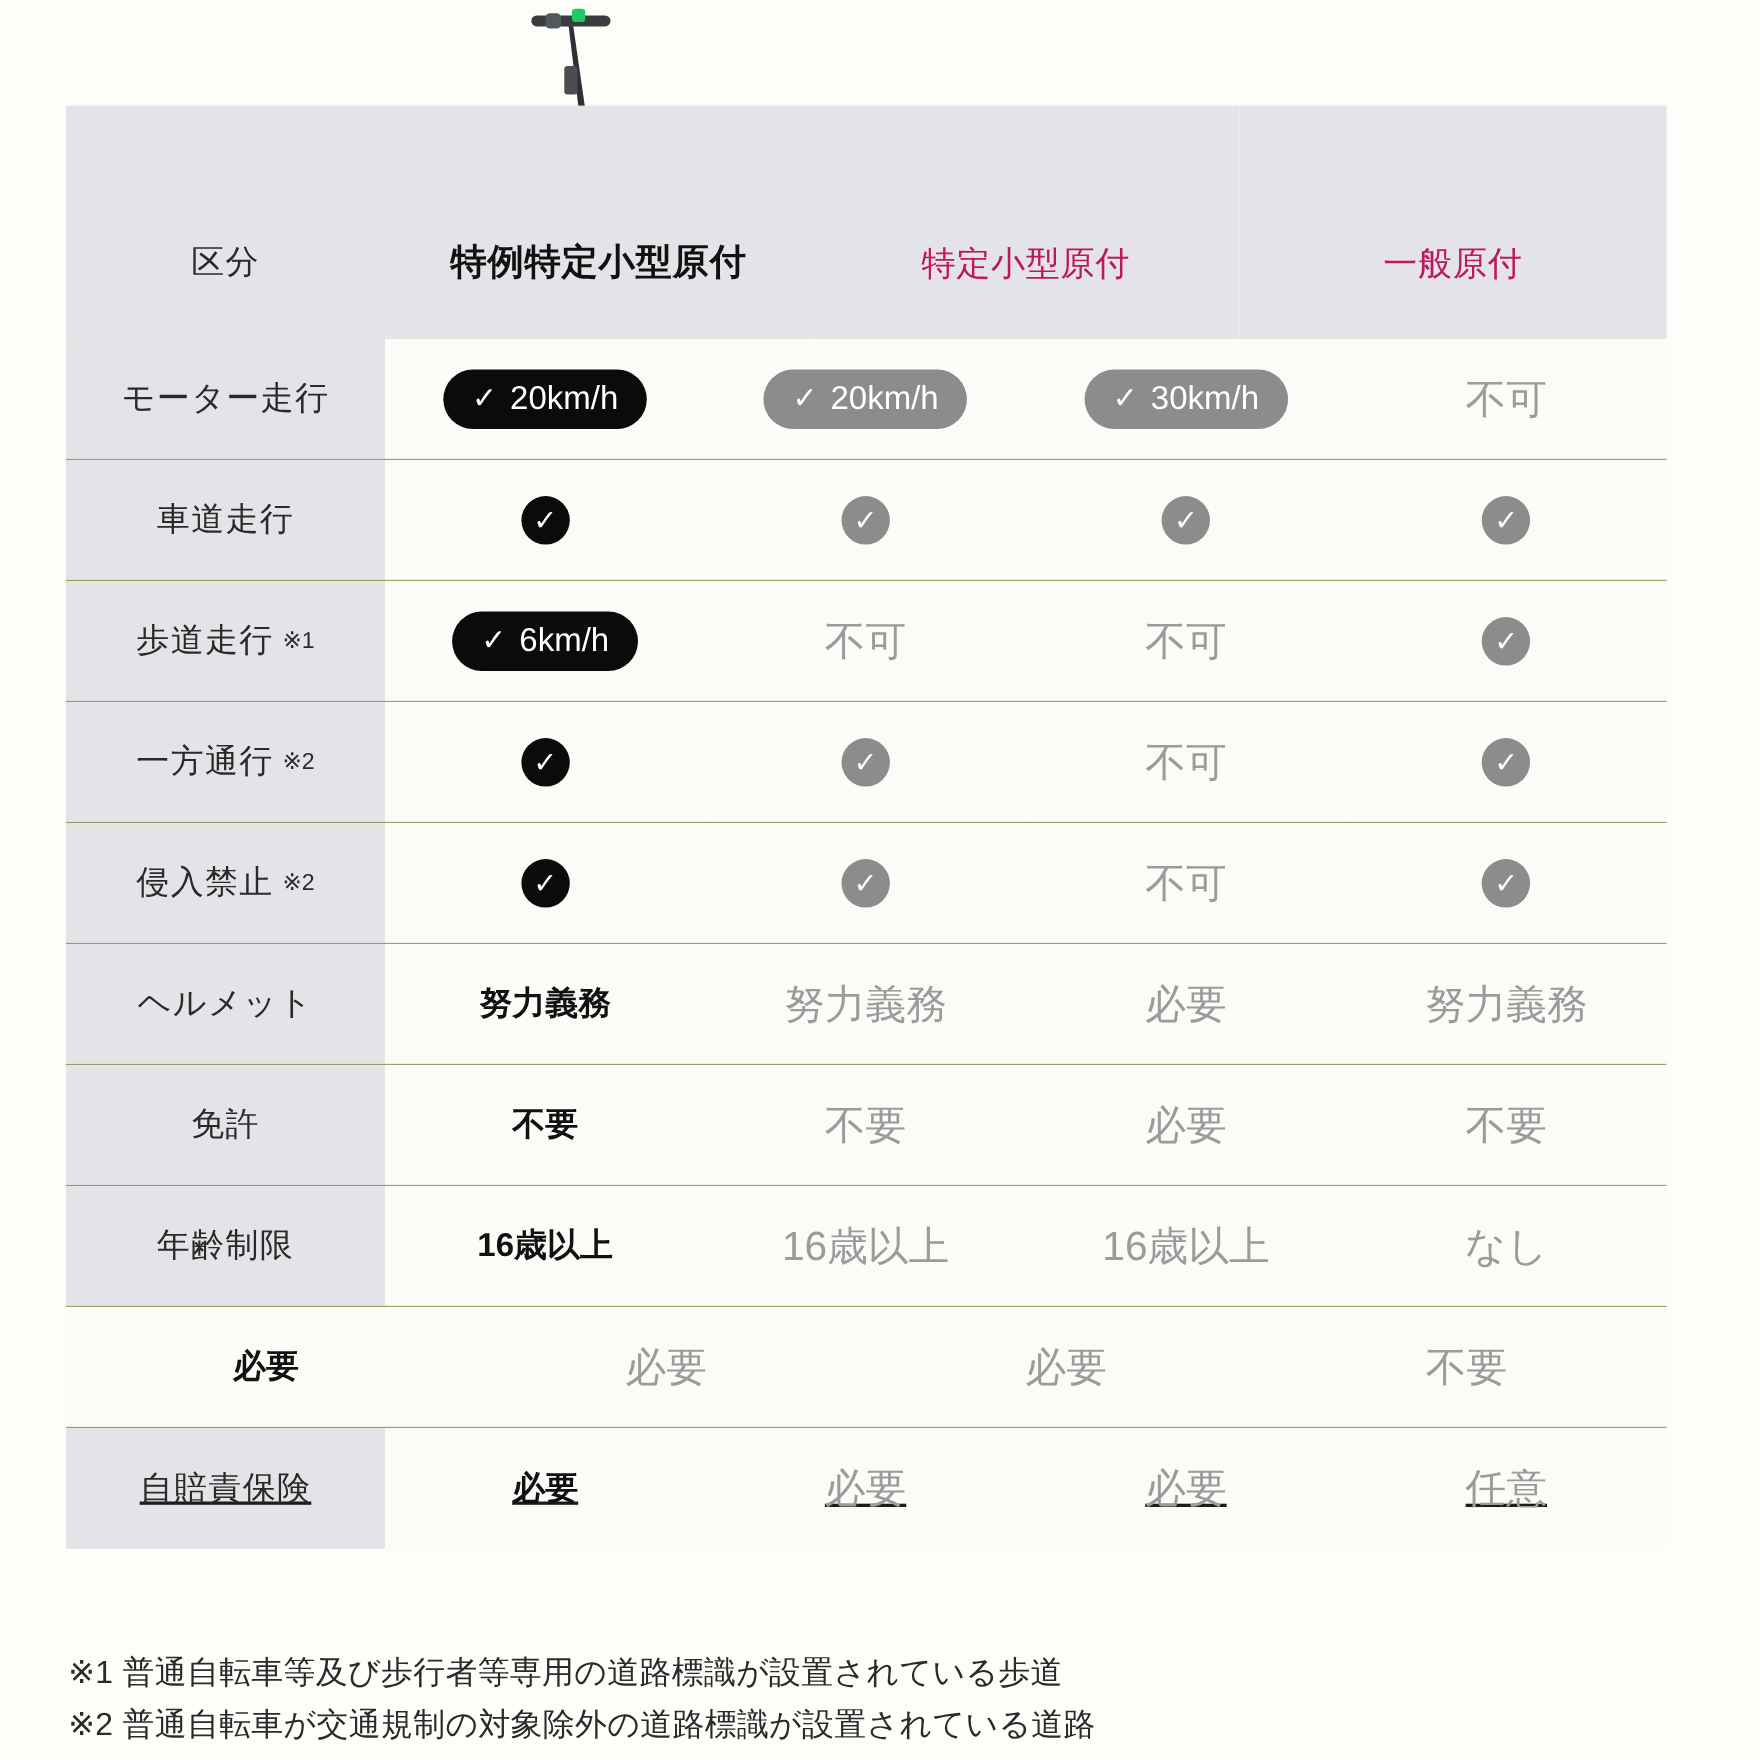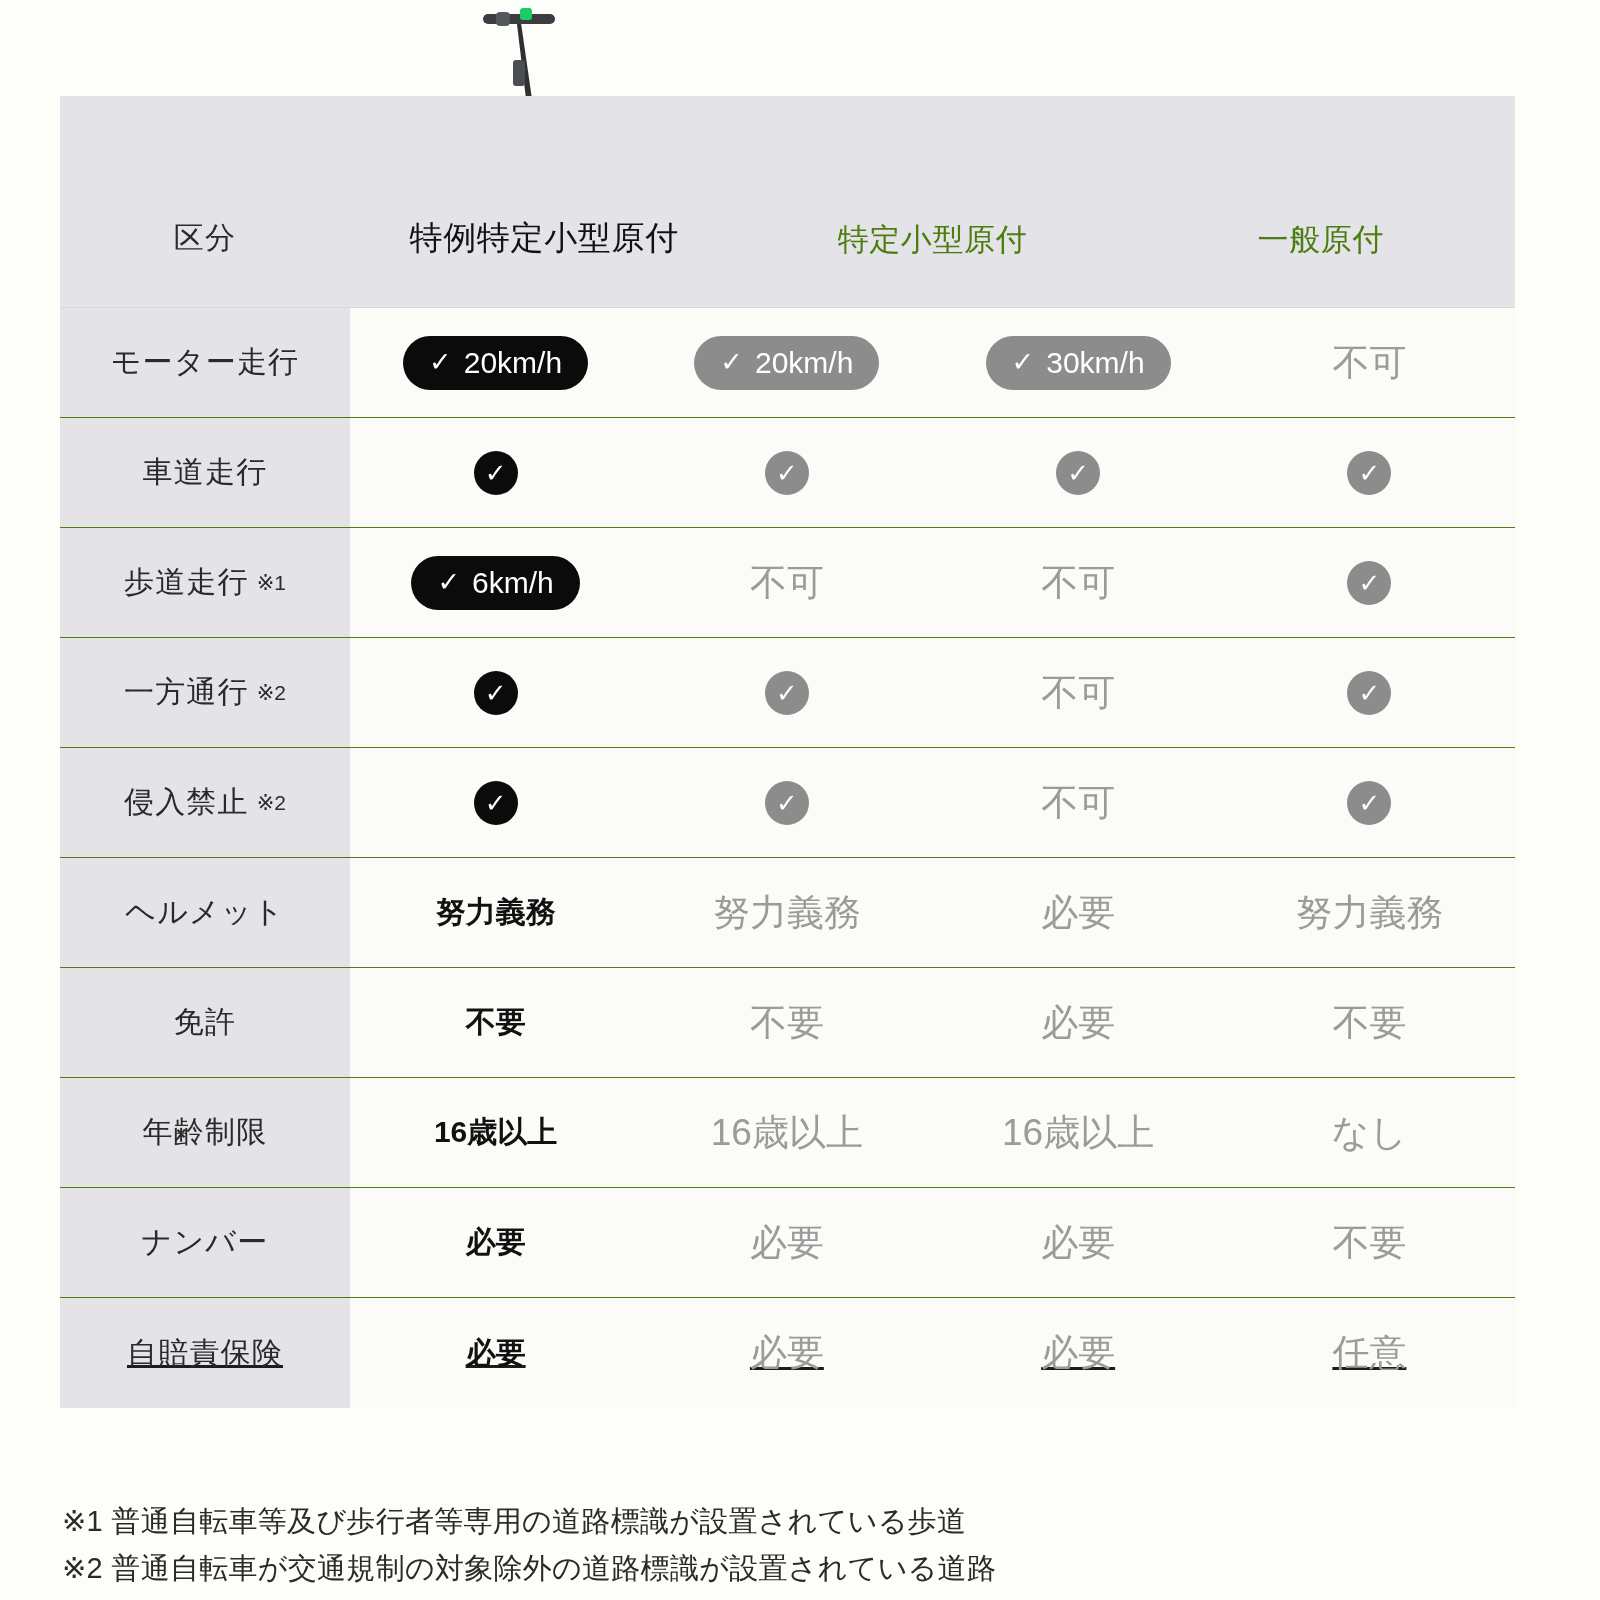--- a/index.html
+++ b/index.html
@@ -60,27 +60,27 @@
     flex: 1 1 0;
     background: #fbfbf7;
   }
   .head-row .c-data {
     background: #e4e4e8;
     align-items: flex-end;
     padding-bottom: 46px;
   }
   .h-main {
     font-size: 33px;
-    font-weight: normal;
+    font-weight: bold;
     color: #111;
     letter-spacing: 0.02em;
   }
   .h-sub {
     font-size: 31px;
-    color: #4d7c0f;
+    color: #be185d;
     letter-spacing: 0.02em;
   }
 
   .body-row { height: 110px; }
 
   .v-strong {
     font-size: 30px;
     font-weight: bold;
     color: #111;
   }
@@ -332,23 +332,20 @@
             <span class="v-muted">16歳以上</span>
           </div>
           <div class="cell c-data">
             <span class="v-muted">16歳以上</span>
           </div>
           <div class="cell c-data">
             <span class="v-muted">なし</span>
           </div>
         </div>
         <div class="row body-row">
-          <div class="cell c-label">
-            <span>ナンバー</span>
-          </div>
           <div class="cell c-data">
             <span class="v-strong">必要</span>
           </div>
           <div class="cell c-data">
             <span class="v-muted">必要</span>
           </div>
           <div class="cell c-data">
             <span class="v-muted">必要</span>
           </div>
           <div class="cell c-data">

